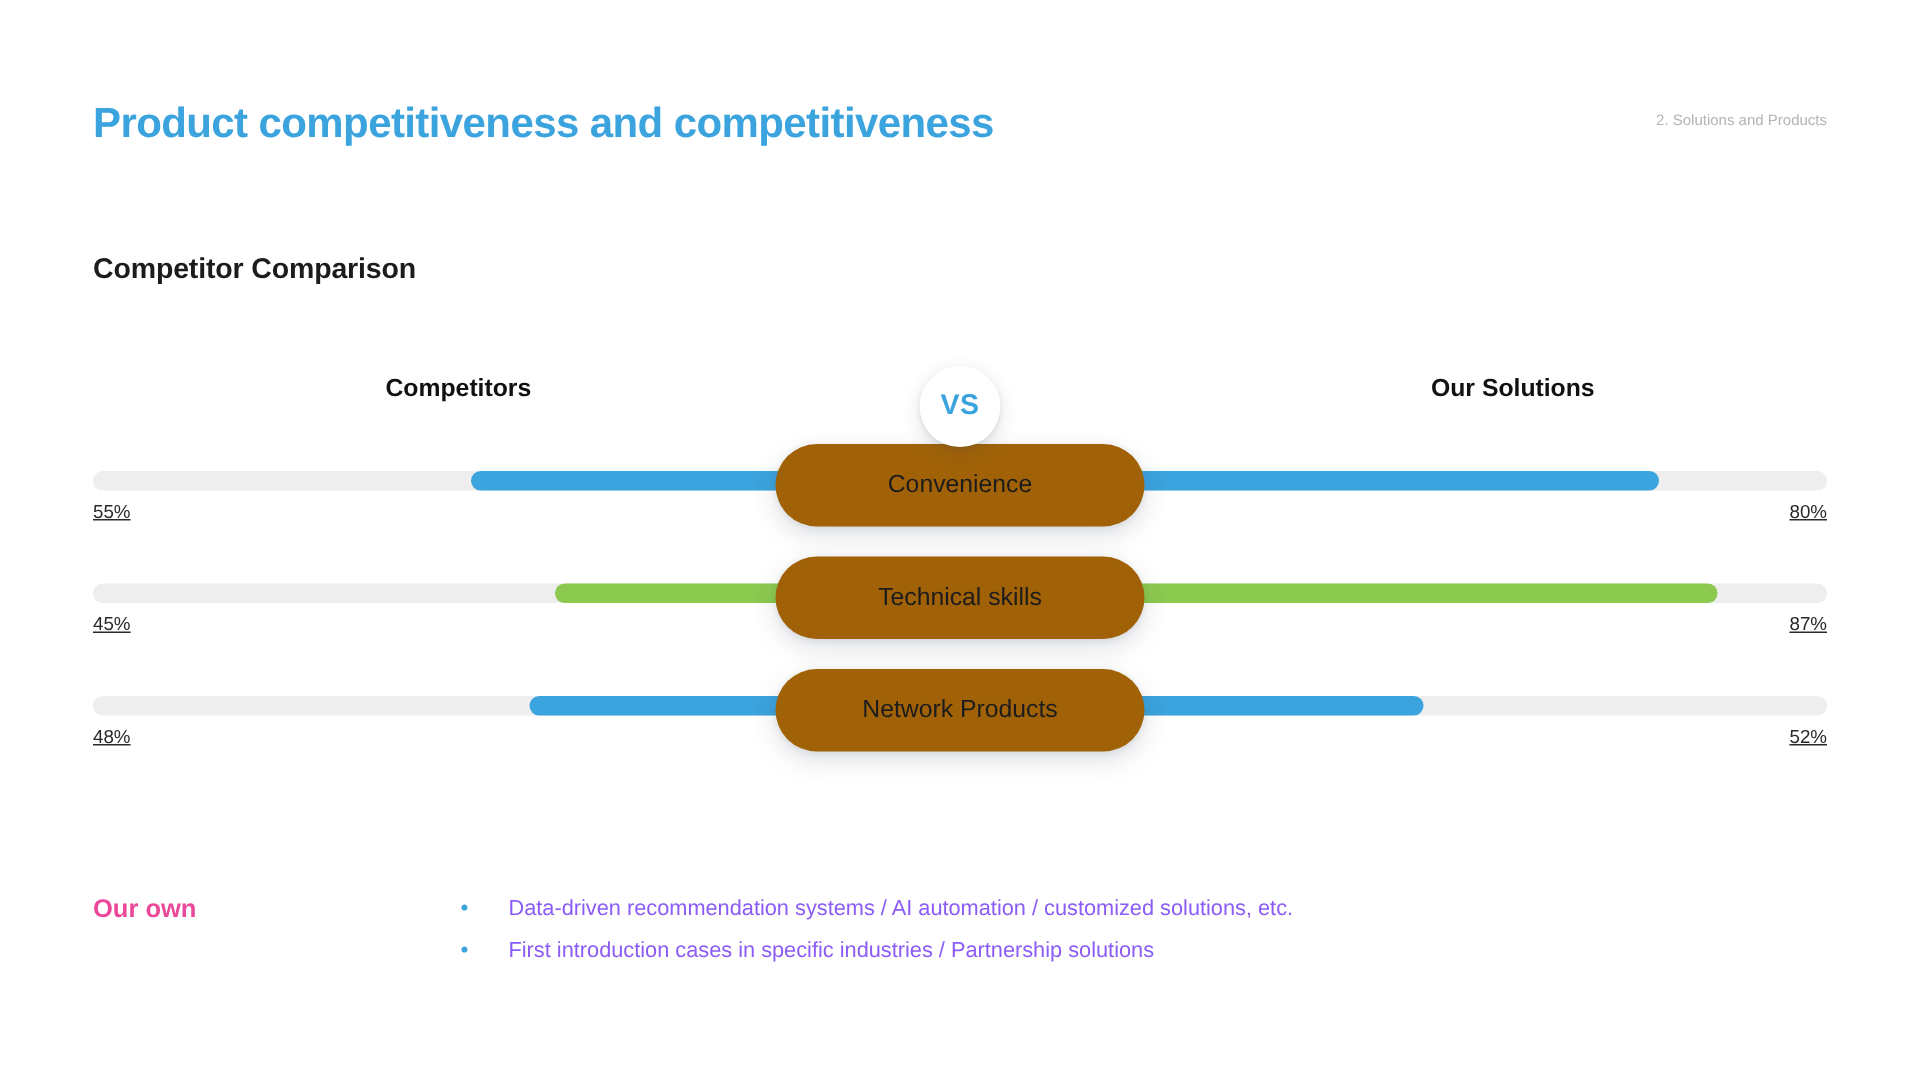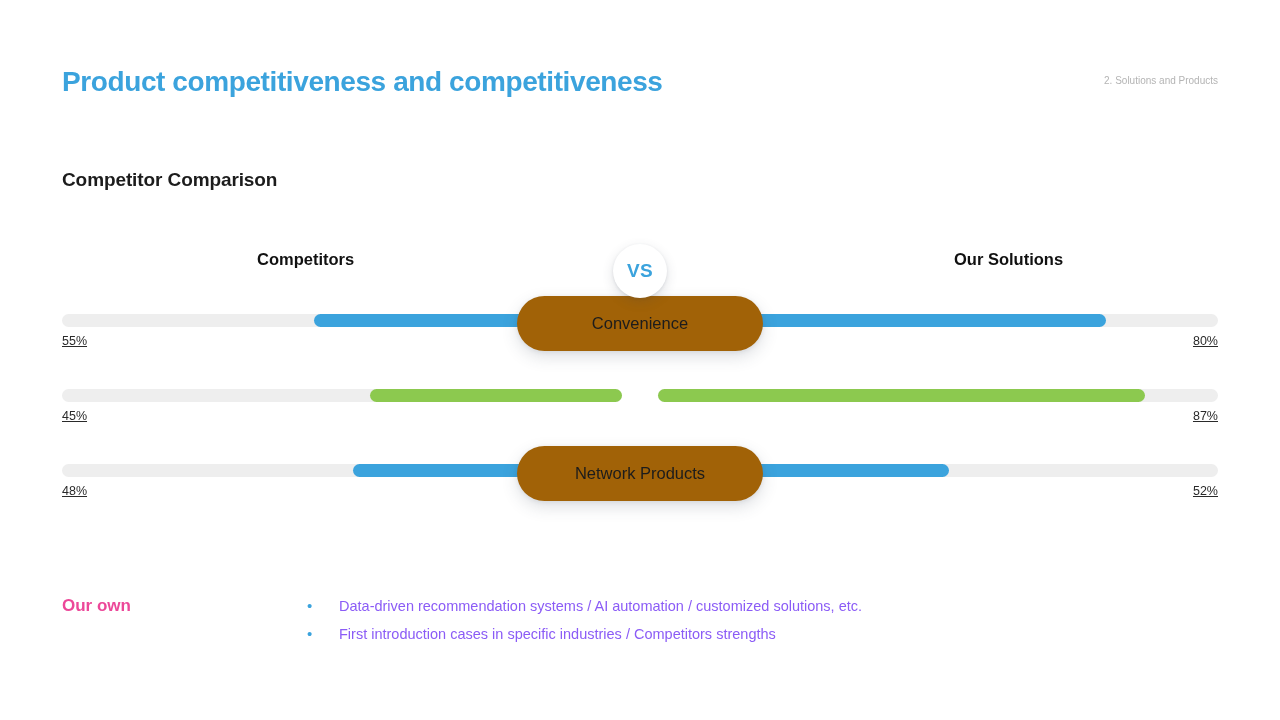--- a/index.html
+++ b/index.html
@@ -251,34 +251,37 @@
       <div class="bar-track track-right" style="background: rgb(238, 238, 238);">
         <div class="bar-fill fill-right" id="f2r" style="width: 291.2px; background: rgb(59, 163, 221);"></div>
       </div>
       <div class="pct pct-left">48%</div>
       <div class="pct pct-right">52%</div>
     </div>
 
     <div class="pill" style="top:296px;">
       <span>Convenience</span>
     </div>
+    <div class="pill" style="top:371px;">
+      <span>Technical skills</span>
+    </div>
     <div class="pill" style="top:446px;">
       <span>Network Products</span>
     </div>
 
   </div>
 
   <div class="edge-title">
     <div>Our own</div>
   </div>
 
   <div class="edge-list">
     <div class="edge-item">
       <span class="edge-bullet" style="color: rgb(59, 163, 221);">•</span>
       <span class="edge-text">Data-driven recommendation systems / AI automation / customized solutions, etc.</span>
     </div>
     <div class="edge-item">
       <span class="edge-bullet" style="color: rgb(59, 163, 221);">•</span>
-      <span class="edge-text">First introduction cases in specific industries / Competitors strengths</span>
+      <span class="edge-text">First introduction cases in specific industries / Partnership solutions</span>
     </div>
   </div>
 
 </div>
 
 </body></html>

